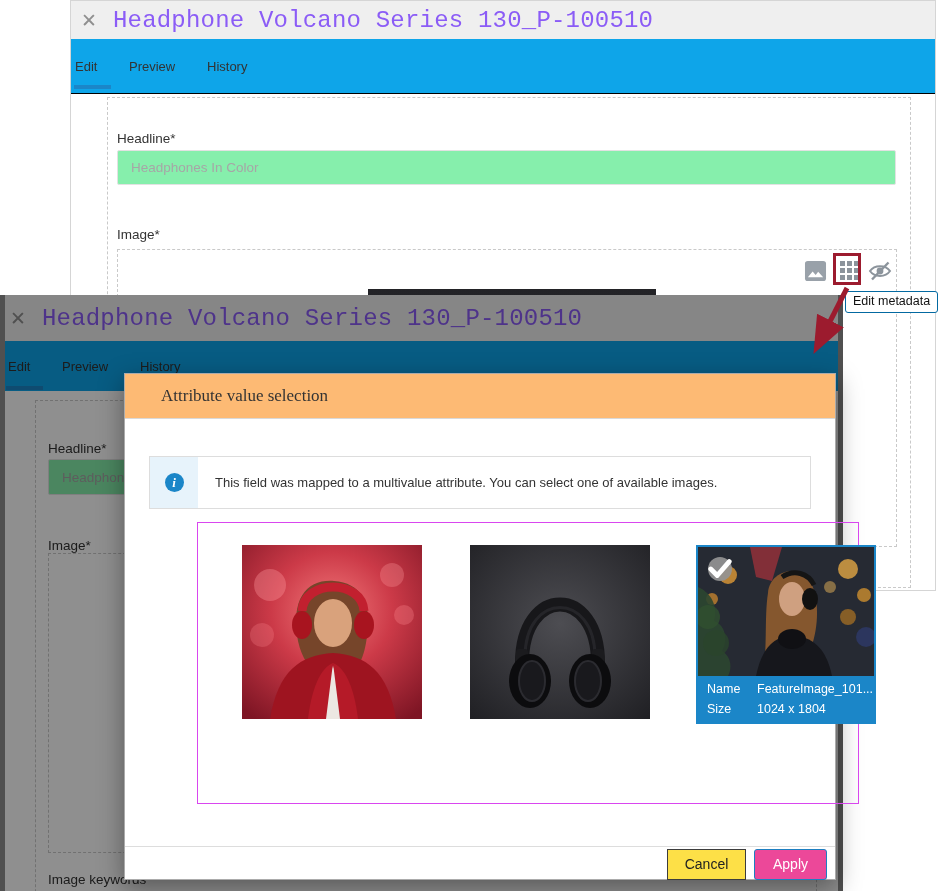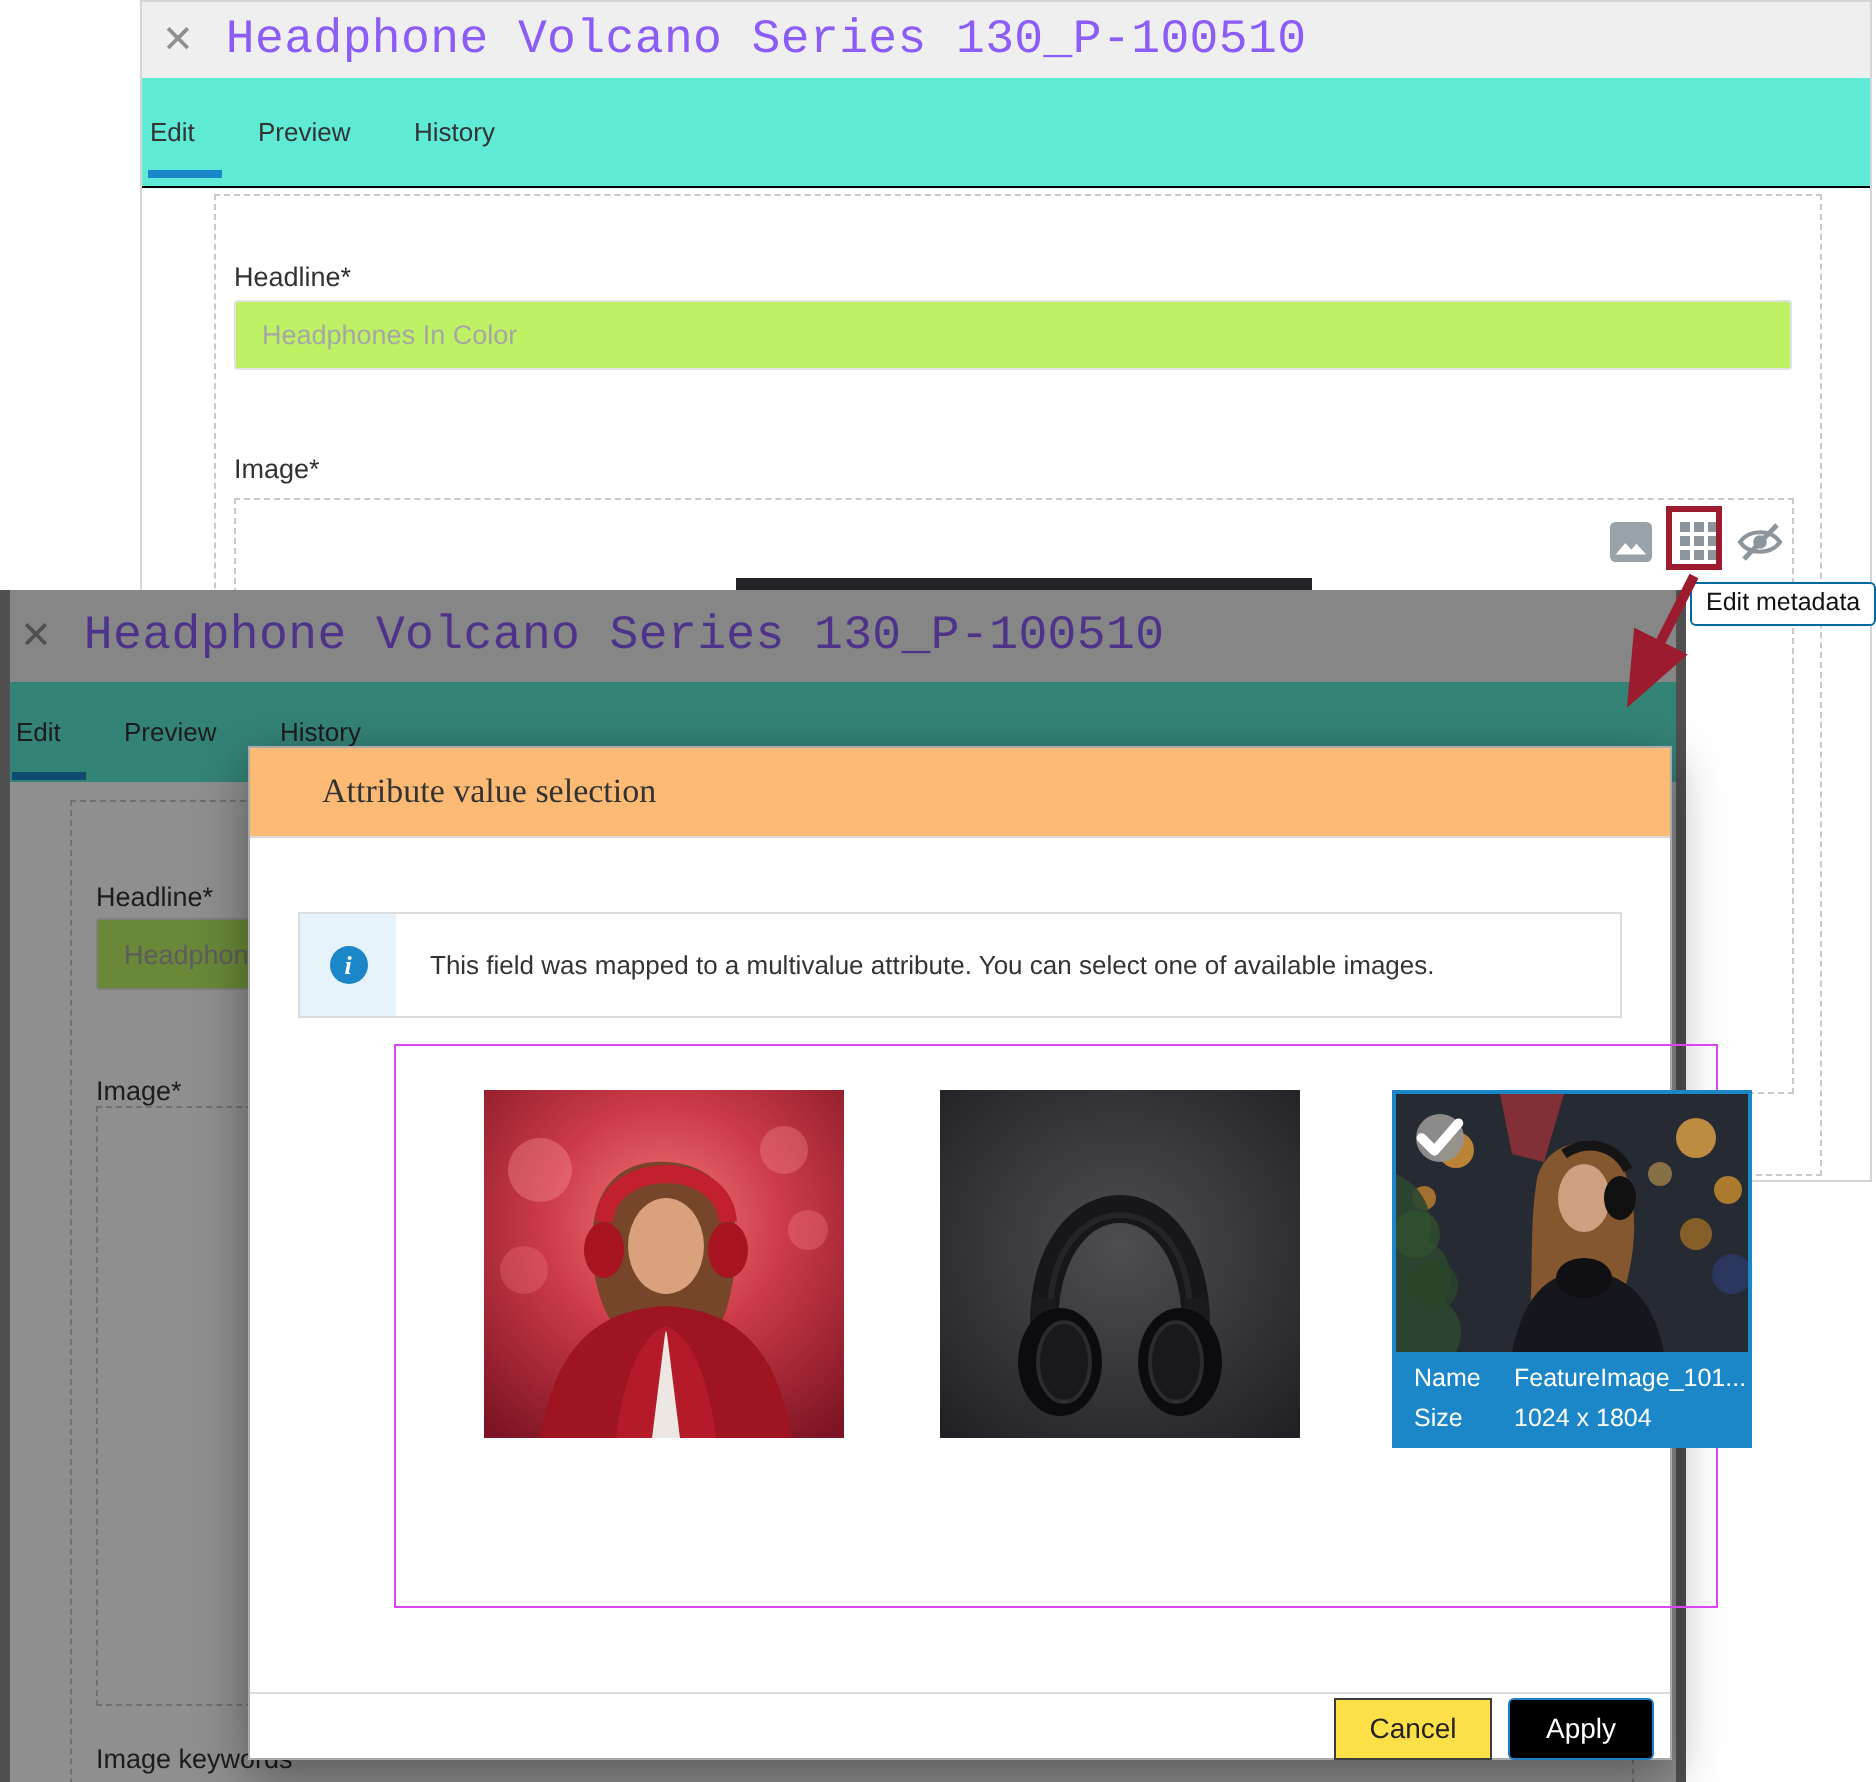--- a/index.html
+++ b/index.html
@@ -4,27 +4,27 @@
 <style>
   html,body{margin:0;padding:0;background:#fff;}
   #stage{position:relative;width:938px;height:891px;overflow:hidden;background:#fff;
          font-family:"Liberation Sans",sans-serif;color:#333;}
 
   
   .win{position:absolute;background:#fff;}
   .titlebar{background:#efefef;display:flex;align-items:center;}
   .close-x{color:#8f8f8f;font-size:19px;line-height:1;margin-left:10px;cursor:pointer;font-family:"DejaVu Sans",sans-serif;}
   .win-title{font-family:Liberation Mono, monospace;font-size:24px;color:#8b5cf6;margin-left:16px;letter-spacing:.2px;white-space:nowrap;}
-  .tabs{position:relative;background:#5eead4;border-bottom:1px solid #000000;}
+  .tabs{position:relative;background:#0ea5e9;border-bottom:1px solid #000000;}
   .tab{position:absolute;top:50%;transform:translateY(-50%);font-size:13px;color:#333;cursor:pointer;white-space:nowrap;}
   .tab-underline{position:absolute;height:4px;width:37px;background:#1b86c8;}
   .w-content{position:absolute;left:0;right:0;bottom:0;background:#fff;}
   .dashed{position:absolute;border:1px dashed #c9c9c9;}
   .f-label{position:absolute;font-size:13.5px;color:#333;white-space:nowrap;}
-  .field{position:absolute;background:#bef264;border:1px solid #e2e2e2;border-radius:2px;
+  .field{position:absolute;background:#86efac;border:1px solid #e2e2e2;border-radius:2px;
          font-family:"Liberation Sans",sans-serif;font-size:13.5px;color:#555;padding:0 13px;box-sizing:border-box;}
   .field::placeholder{color:#a6a6a6;opacity:1;}
   .icon-btn{position:absolute;cursor:pointer;line-height:0;}
 
   
   #win1{left:70px;top:0;width:866px;height:591px;border:1px solid #d5d5d5;box-sizing:border-box;z-index:1;}
   #win1 .titlebar{height:38px;}
   #win1 .tabs{height:54px;}
   #win1 .tab-underline{left:3px;bottom:4px;}
   #win1 .w-content{top:93px;}
@@ -61,21 +61,21 @@
   .meta{height:46px;background:#1b86c8;color:#fff;font-size:12.5px;display:grid;
         grid-template-columns:50px 1fr;align-content:center;row-gap:6px;padding-left:9px;box-sizing:border-box;}
   .meta span{white-space:nowrap;overflow:hidden;}
   .check{position:absolute;top:10px;left:10px;width:24px;height:24px;border-radius:50%;
          background:rgba(148,148,148,.92);display:flex;align-items:center;justify-content:center;z-index:2;}
   .m-footer{position:absolute;left:0;right:0;top:472px;height:34px;border-top:1px solid #ddd;
             display:flex;align-items:center;justify-content:flex-end;gap:8px;padding-right:8px;}
   .btn{height:31px;font-size:14px;display:flex;align-items:center;justify-content:center;
        box-sizing:border-box;cursor:pointer;}
   .btn-cancel{width:79px;background:#fde047;border:1px solid #3c3c3c;color:#222;}
-  .btn-apply{width:73px;background:#000000;border:1px solid #1d7fc1;color:#fff;border-radius:3px;}
+  .btn-apply{width:73px;background:#ec4899;border:1px solid #1d7fc1;color:#fff;border-radius:3px;}
 
   
   #tooltip{position:absolute;left:845px;top:291px;background:#fff;border:1px solid #0369a1;border-radius:3px;
            font-size:12.5px;color:#111;padding:2px 7px 4px;z-index:30;white-space:nowrap;}
   #redbox{position:absolute;left:833px;top:253px;width:28px;height:32px;border:3px solid #9c1b2e;box-sizing:border-box;z-index:30;}
   #arrow{position:absolute;left:795px;top:283px;z-index:30;}
 </style>
 </head>
 <body>
 

